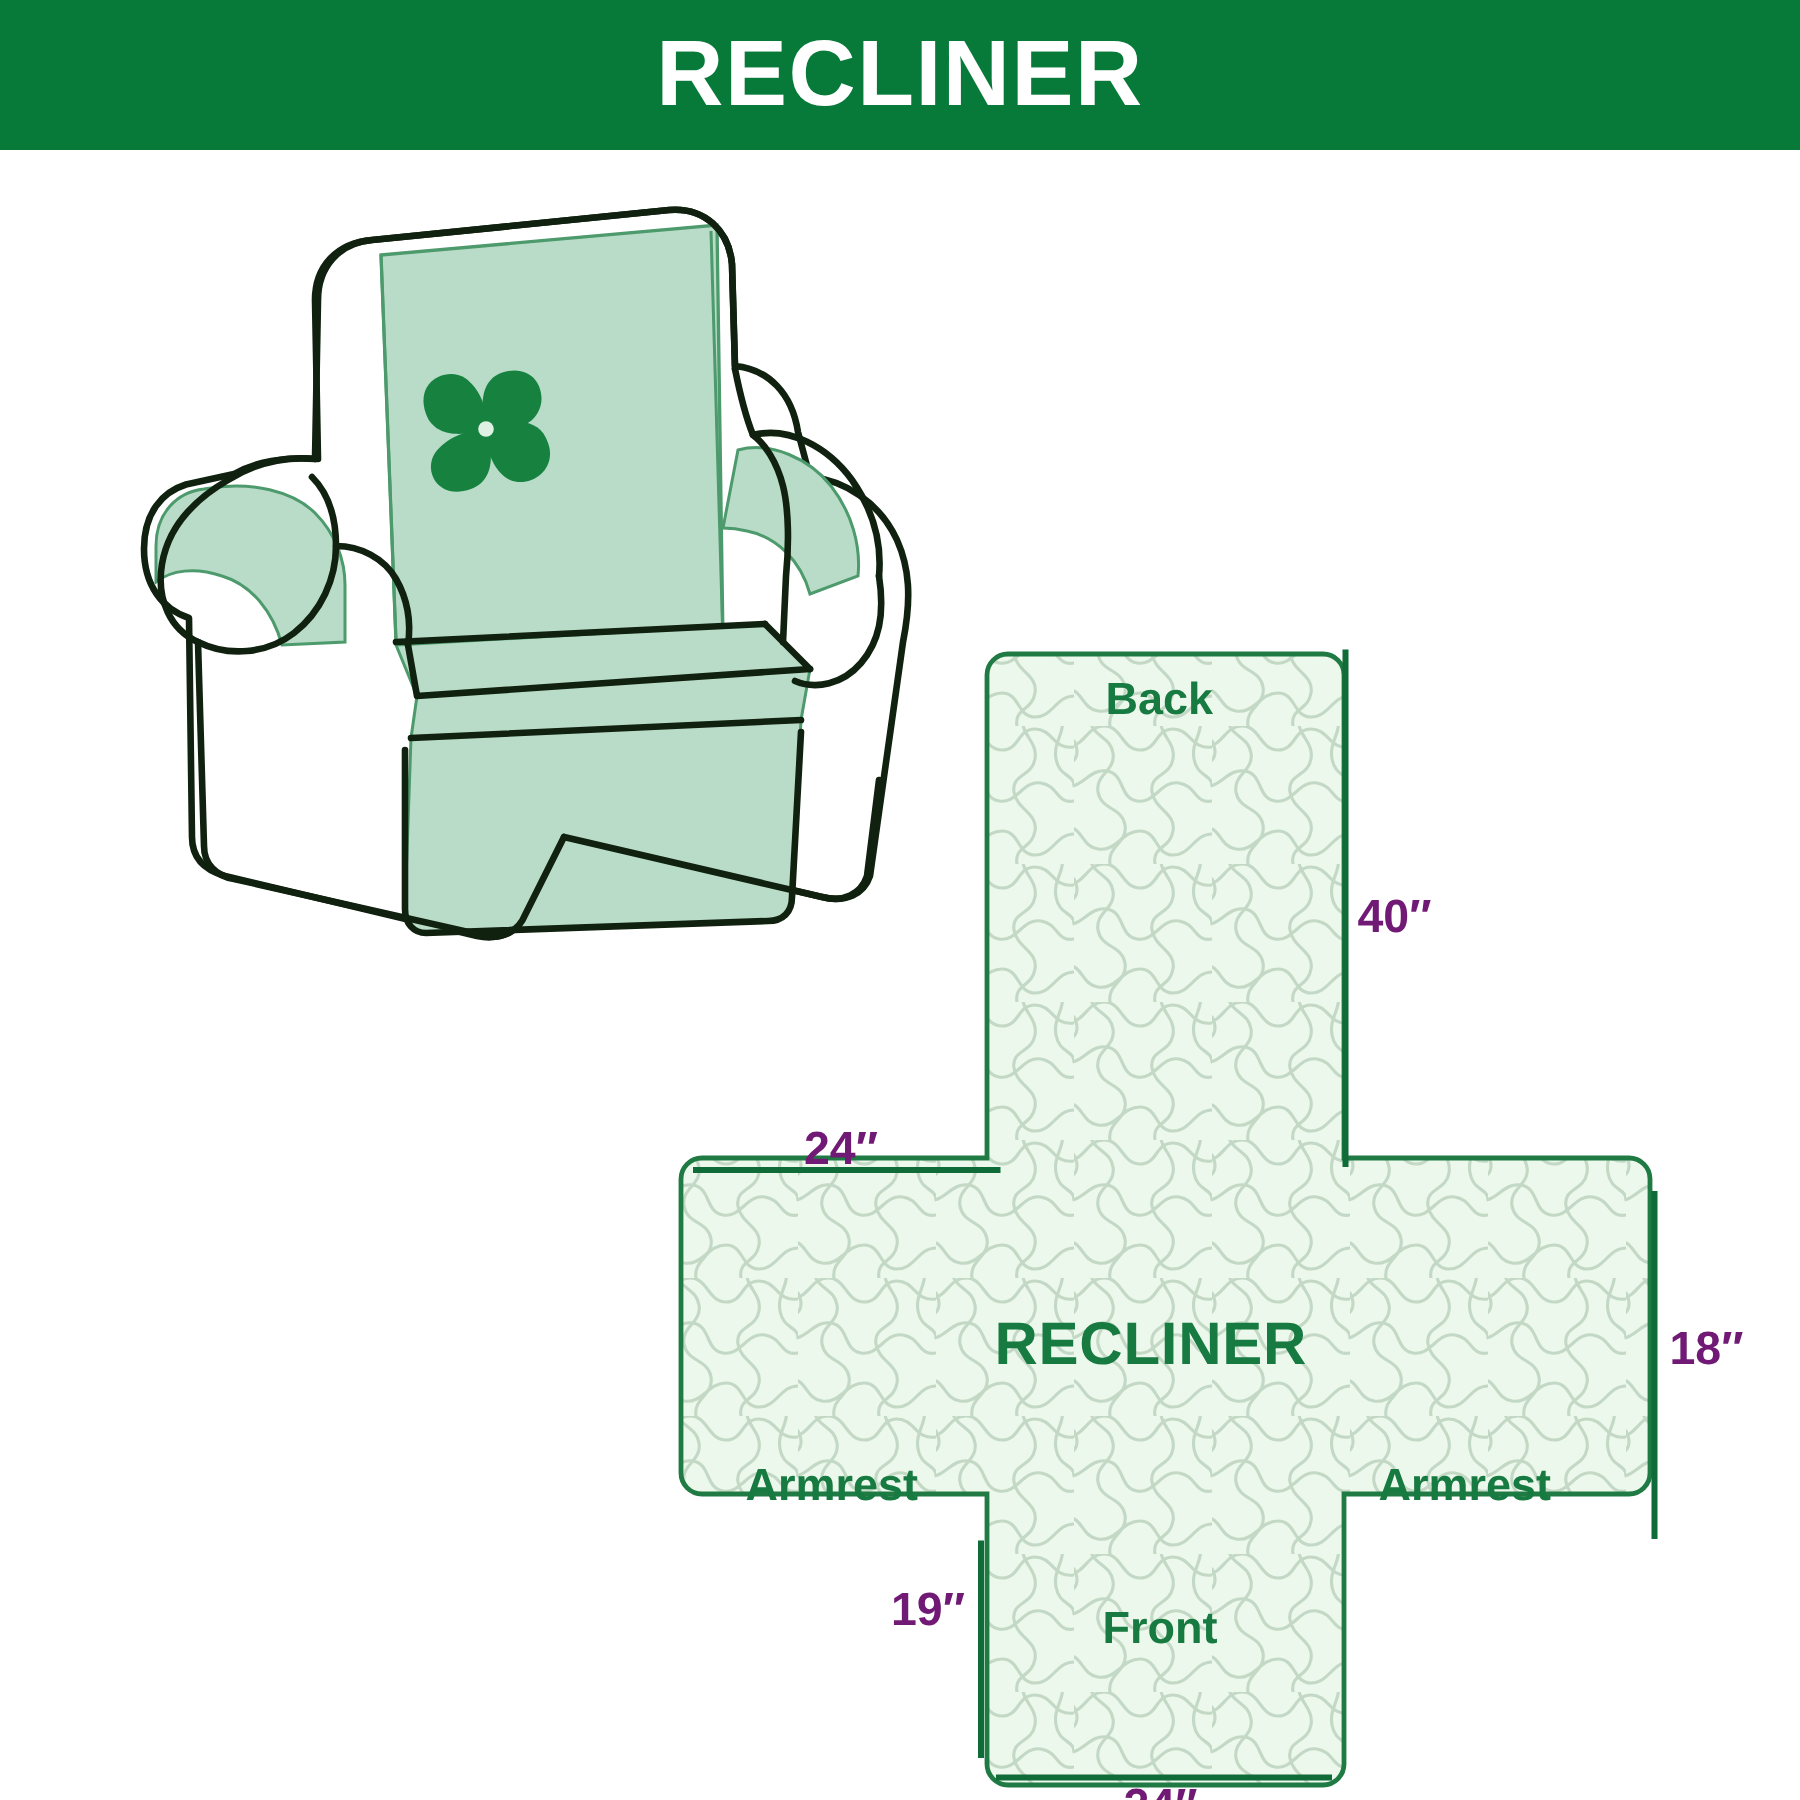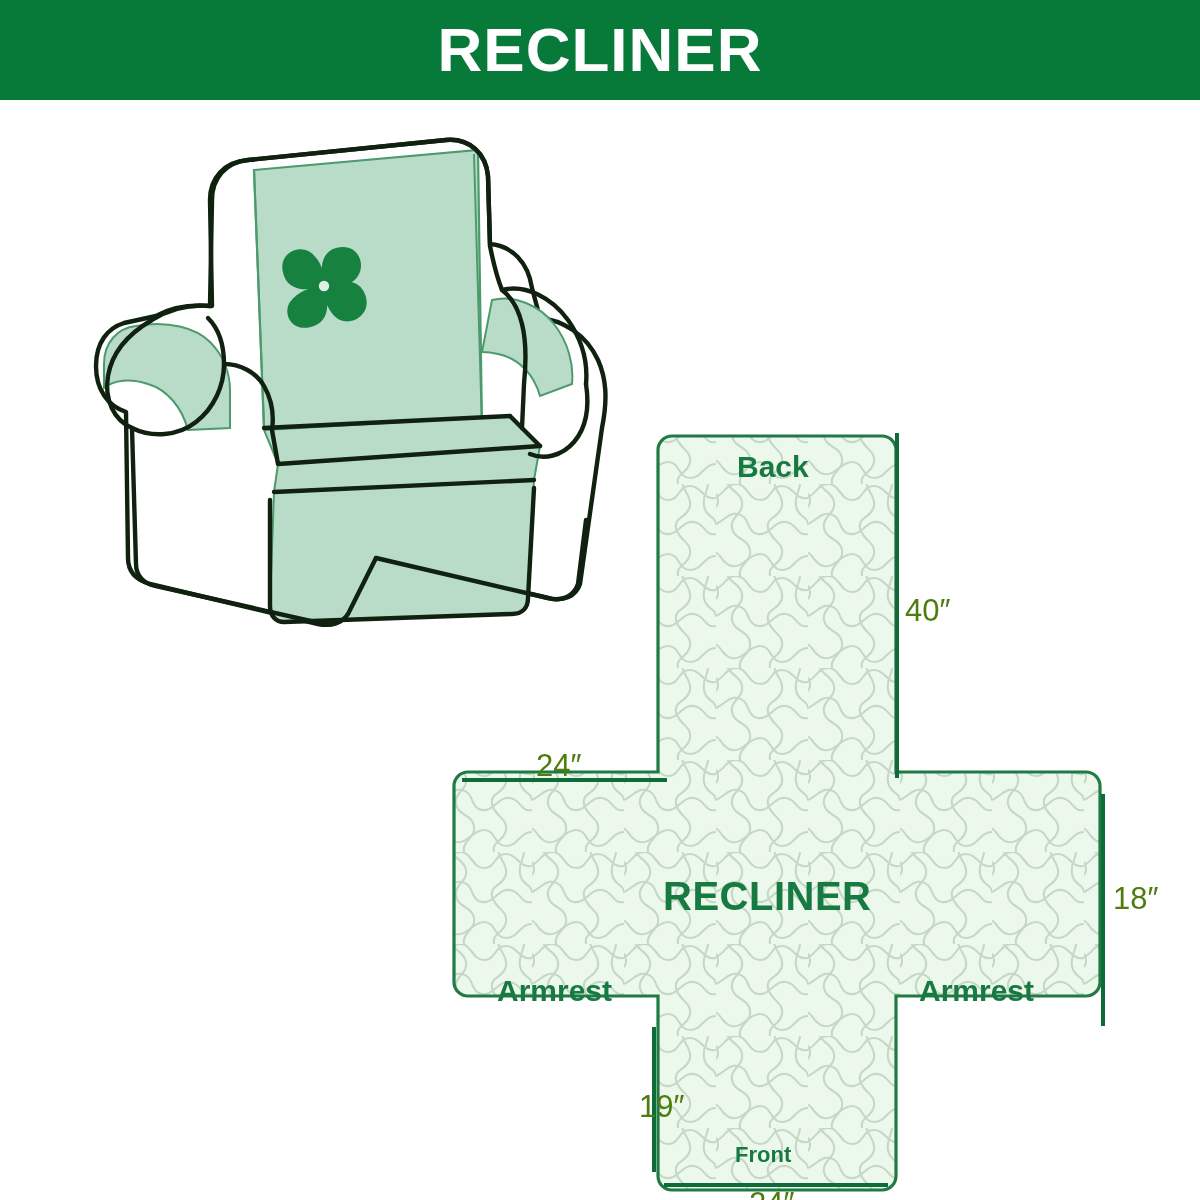--- a/index.html
+++ b/index.html
@@ -70,35 +70,35 @@
     color: #177a41;
     font-weight: bold;
     font-family: "Liberation Sans", sans-serif;
     white-space: nowrap;
     line-height: 1;
   }
   #label-back      { left: 737px;  top: 352px;  font-size: 30px; }
   #label-recliner  { left: 663px;  top: 776px;  font-size: 40px; letter-spacing: 0.5px; }
   #label-armrest-left  { left: 497px; top: 876px; font-size: 30px; }
   #label-armrest-right { left: 919px; top: 876px; font-size: 30px; }
-  #label-front     { left: 735px;  top: 1044px; font-size: 22px; }
+  #label-front     { left: 735px;  top: 971px; font-size: 30px; }
 
   .dim-text {
     position: absolute;
-    color: #4d7c0f;
-    font-weight: normal;
+    color: #701a75;
+    font-weight: bold;
     font-family: "Liberation Sans", sans-serif;
     white-space: nowrap;
     line-height: 1;
     font-size: 31px;
   }
   #dim-40  { left: 905px; top: 495px; }
   #dim-23  { left: 1113px; top: 783px; }
   #dim-24-top { left: 536px; top: 650px; }
-  #dim-19  { left: 594px; top: 991px; margin-left: 45px; }
+  #dim-19  { left: 594px; top: 957px; }
   #dim-24-bottom { left: 749px; top: 1088px; }
 
   
   .rule {
     position: absolute;
     background: #0f6b37;
   }
   .rule-v { width: 4px; }
   .rule-h { height: 4px; }
 

